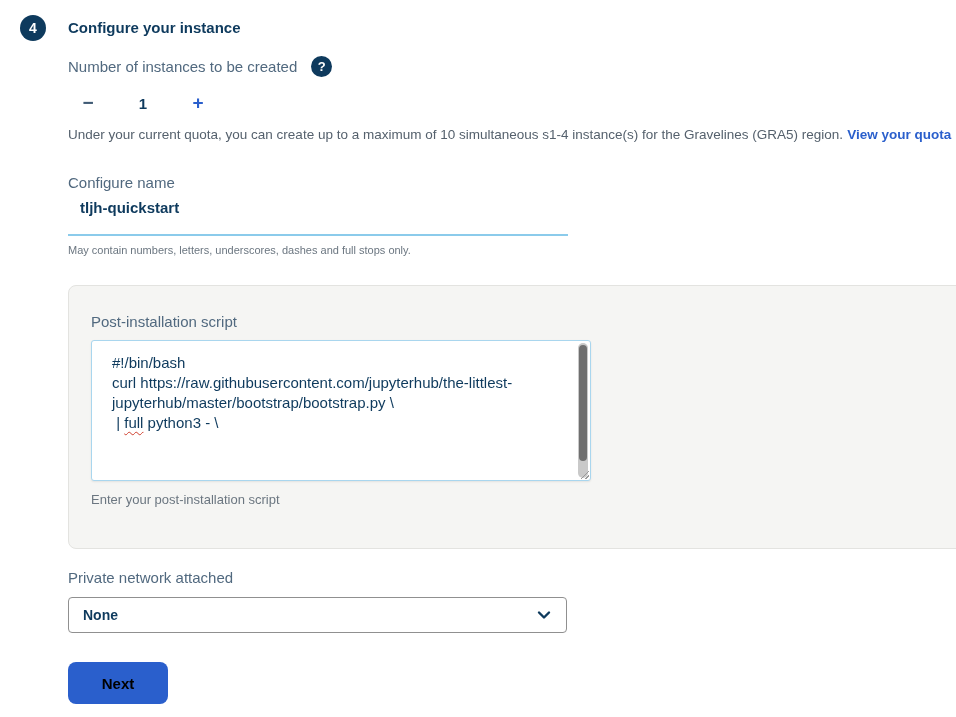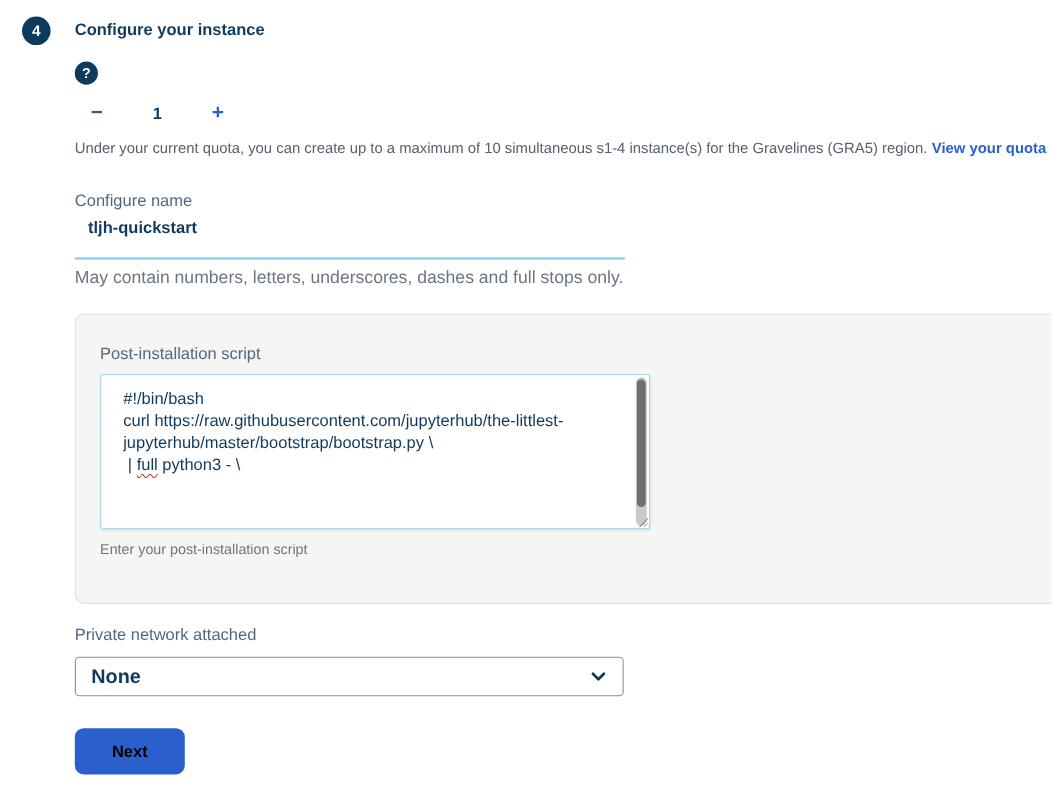--- a/index.html
+++ b/index.html
@@ -54,21 +54,21 @@
 
   
   .name-label{left:68px;top:174px;font-size:15px;color:var(--label);}
   .name-input{
     left:68px;top:200px;width:500px;height:36px;
     border:none;border-bottom:2px solid var(--underline-blue);
     background:transparent;padding:0 0 19px 12px;
     font-family:inherit;font-size:15px;font-weight:700;color:var(--navy);
     outline:none;display:block;
   }
-  .name-helper{left:68px;top:244px;font-size:16px;color:var(--muted);}
+  .name-helper{left:68px;top:244px;font-size:11px;color:var(--muted);}
 
   
   .panel{
     left:68px;top:285px;width:920px;height:264px;
     background:var(--panel-bg);
     border:1px solid var(--panel-border);
     border-radius:8px;
   }
   .panel-label{left:22px;top:27px;font-size:15px;color:var(--label);}
   .fake-textarea{
@@ -108,40 +108,41 @@
   .panel-helper{left:22px;top:206px;font-size:13px;color:var(--muted);}
 
   
   .pn-label{left:68px;top:569px;font-size:15px;color:var(--label);}
   .dropdown{
     left:68px;top:597px;width:499px;height:36px;
     background:#fff;border:1px solid var(--dropdown-border);border-radius:4px;
     display:flex;align-items:center;justify-content:space-between;
     padding:0 14px;cursor:pointer;
   }
-  .dropdown-value{font-size:18px;font-weight:700;color:var(--navy);}
+  .dropdown-value{font-size:14px;font-weight:700;color:var(--navy);}
   .chevron{width:16px;height:16px;display:block;}
 
   
   .next-btn{
     left:68px;top:662px;width:100px;height:42px;
     background:var(--blue);border:none;border-radius:8px;
     color:#000000;font-family:inherit;font-size:15px;font-weight:700;
     cursor:pointer;
   }
 </style>
 </head>
 <body>
 
 <div class="abs step-circle">
   <span>4</span>
 </div>
 <div class="abs step-title">Configure your instance</div>
 
 <div class="abs count-label-row">
+  <span class="count-label">Number of instances to be created</span>
   <span class="help-icon">?</span>
 </div>
 
 <div class="abs stepper">
   <button class="stepper-minus">−</button>
   <span class="stepper-value">1</span>
   <button class="stepper-plus">+</button>
 </div>
 
 <div class="abs quota">

